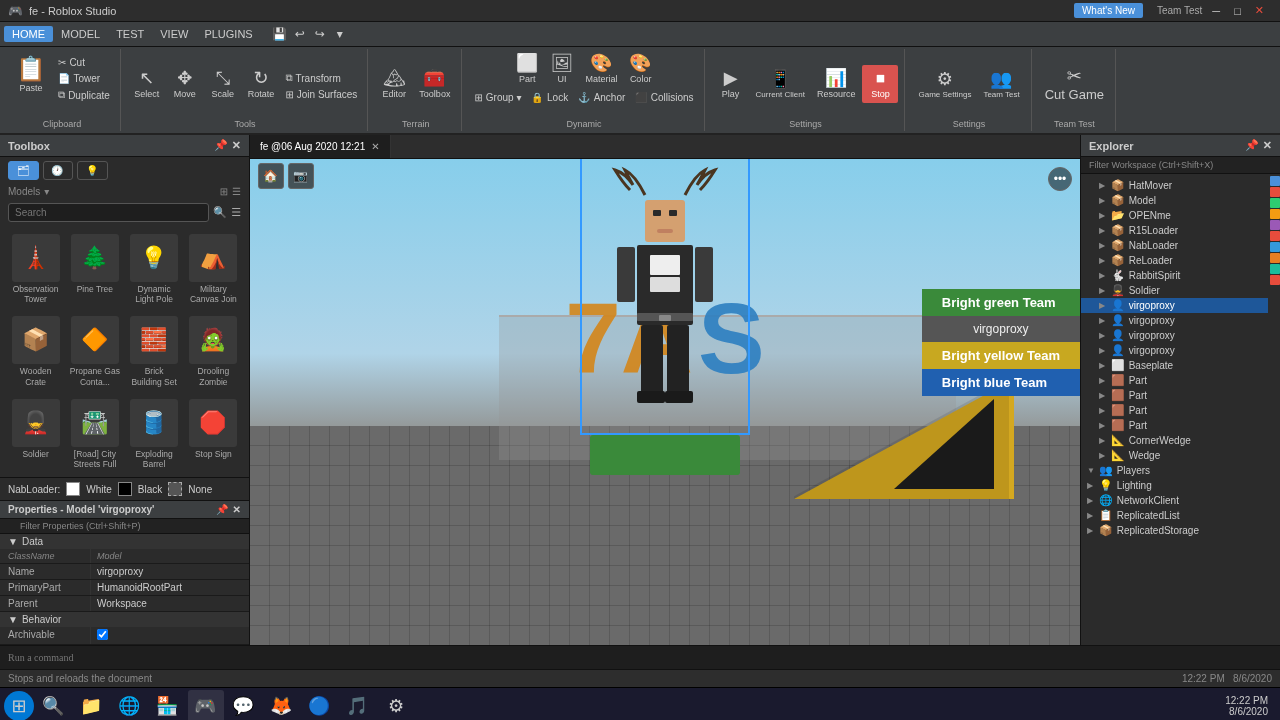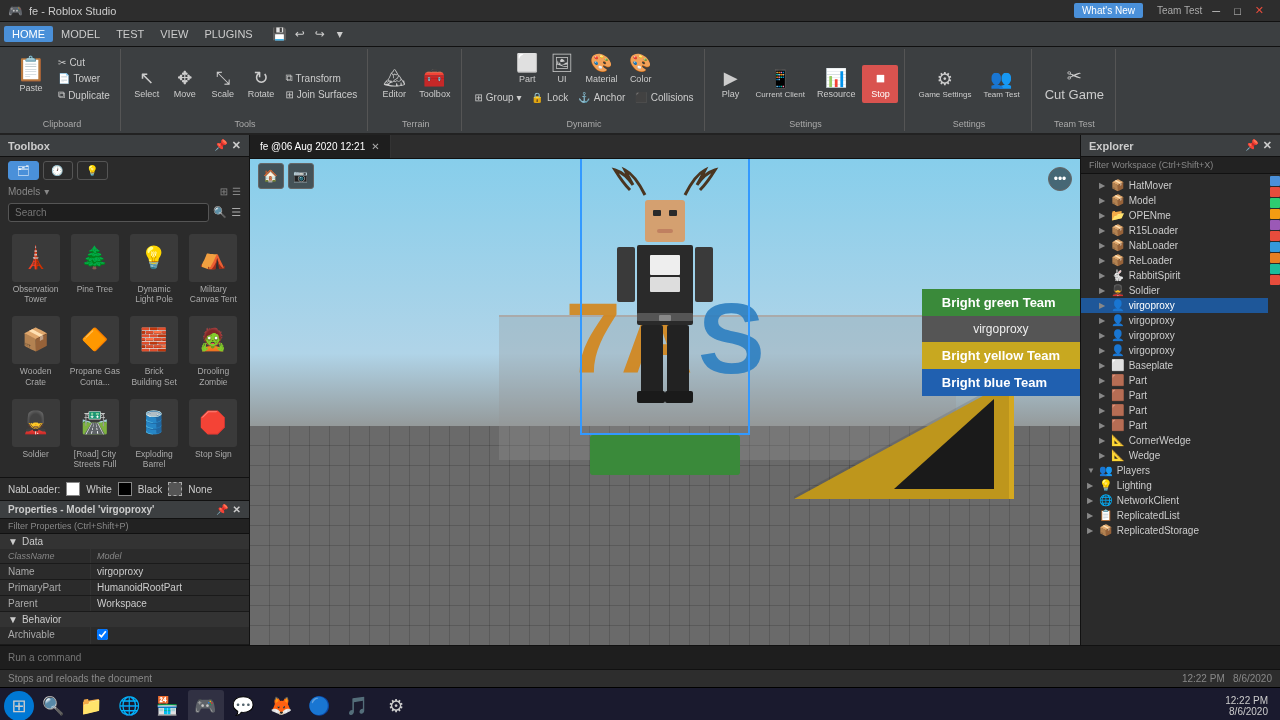--- a/index.html
+++ b/index.html
@@ -212,21 +212,21 @@
       display: flex;
       align-items: center;
       justify-content: space-between;
       padding: 3px 8px;
       background: #3c3f41;
       border-bottom: 1px solid #111;
       font-size: 10px;
       font-weight: bold;
     }
     #properties-filter {
-      padding: 2px 8px;
+      padding: 2px 20px;
       background: #222;
       font-size: 9px;
       color: #888;
       border-bottom: 1px solid #111;
     }
     .props-section-header {
       background: #333;
       padding: 2px 8px;
       font-size: 10px;
       color: #ccc;
@@ -476,20 +476,21 @@
       align-items: center;
       padding: 0 8px;
     }
     #command-input {
       flex: 1;
       background: transparent;
       border: none;
       color: #888;
       font-size: 10px;
       outline: none;
+      font-family: Liberation Serif, serif;
     }
 
     
     #taskbar {
       height: 36px;
       background: #1a1a2e;
       display: flex;
       align-items: center;
       padding: 0 4px;
       gap: 2px;
@@ -784,21 +785,21 @@
         <div class="model-item">
           <div class="model-thumb">🌲</div>
           <div class="model-name">Pine Tree</div>
         </div>
         <div class="model-item">
           <div class="model-thumb">💡</div>
           <div class="model-name">Dynamic Light Pole</div>
         </div>
         <div class="model-item">
           <div class="model-thumb">⛺</div>
-          <div class="model-name">Military Canvas Tent</div>
+          <div class="model-name">Military Canvas Join</div>
         </div>
         <div class="model-item">
           <div class="model-thumb">📦</div>
           <div class="model-name">Wooden Crate</div>
         </div>
         <div class="model-item">
           <div class="model-thumb">🔶</div>
           <div class="model-name">Propane Gas Conta...</div>
         </div>
         <div class="model-item">

